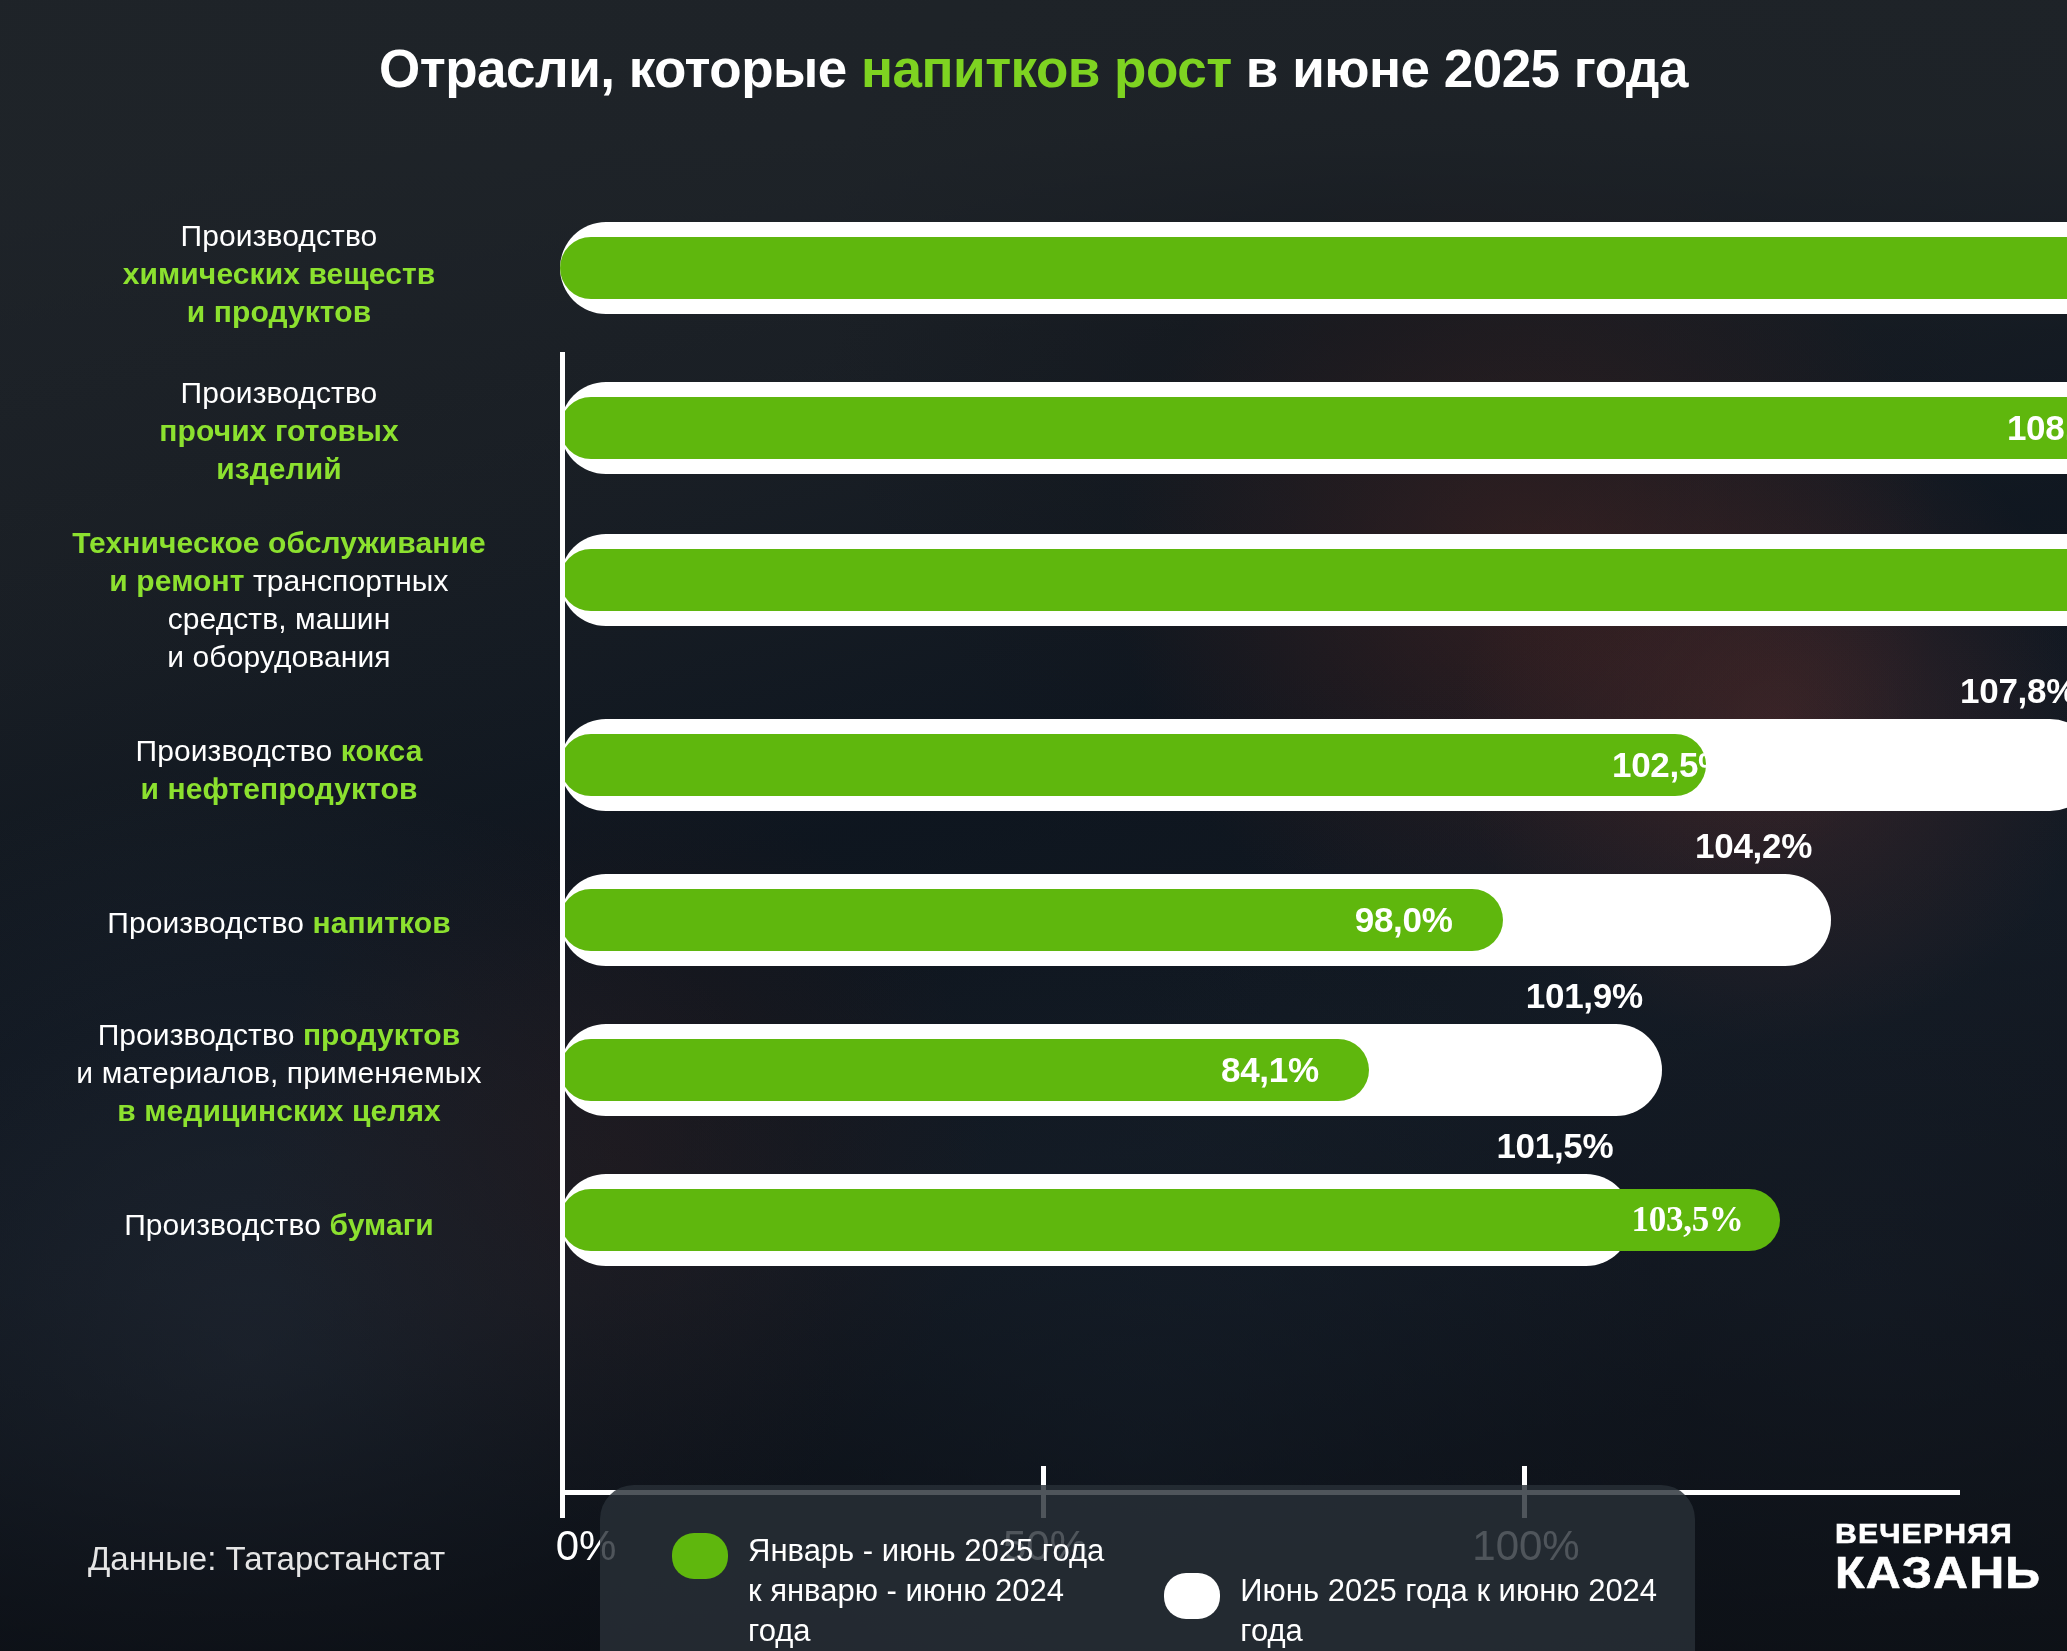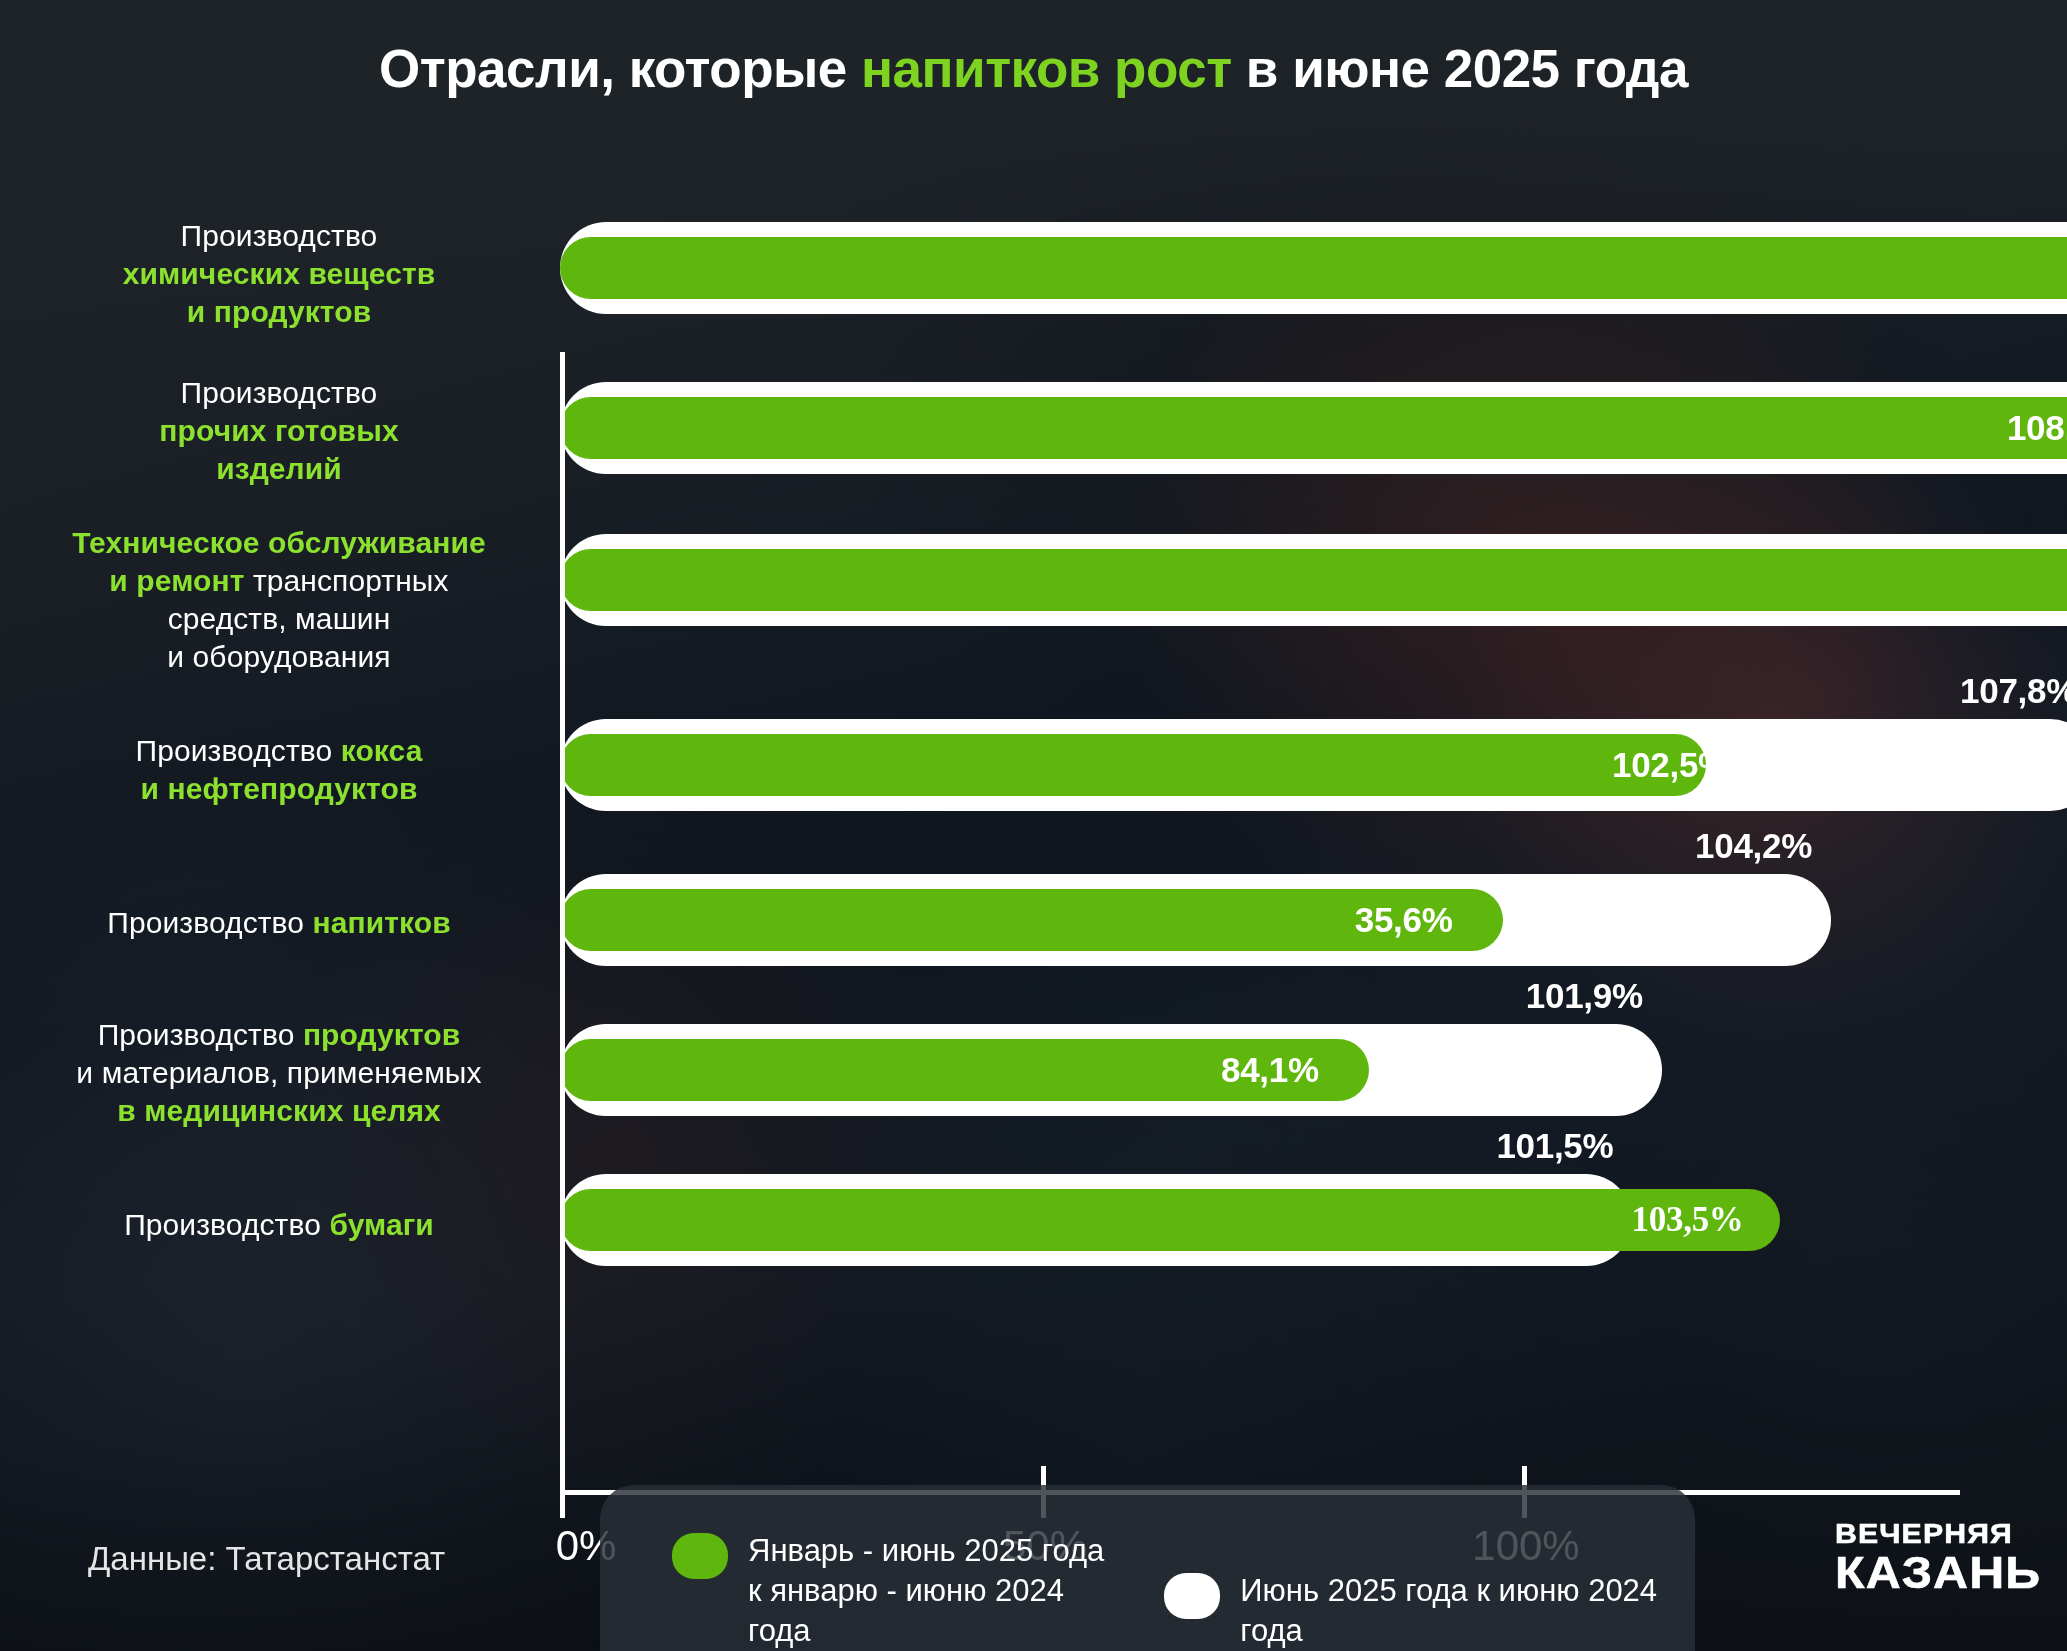--- a/index.html
+++ b/index.html
@@ -207,21 +207,21 @@
           <div class="val-white" style="left: 1400.08px; top: -4px;">107,8%</div>
           <div class="val-green" style="left: 1052px; top: 70px;">102,5%</div>
         </div>
       </div>
       <div class="row" style="top: 660px; height: 146px;">
         <div class="cat-label" style="top: 74px;">Производство <b>напитков</b></div>
         <div class="bars">
           <div class="bar-white" style="width: 1271.12px; top: 44px;"></div>
           <div class="bar-green" style="width: 942.76px; top: 59px;"></div>
           <div class="val-white" style="left: 1135.12px; top: -4px;">104,2%</div>
-          <div class="val-green" style="left: 794.76px; top: 70px;">35,6%</div>
+          <div class="val-green" style="left: 794.76px; top: 70px;">98,0%</div>
         </div>
       </div>
       <div class="row" style="top: 810px; height: 146px;">
         <div class="cat-label" style="top: 36px;">Производство <b>продуктов</b><br>и материалов, применяемых<br><b>в медицинских целях</b></div>
         <div class="bars">
           <div class="bar-white" style="width: 1101.84px; top: 44px;"></div>
           <div class="bar-green" style="width: 809.042px; top: 59px;"></div>
           <div class="val-white" style="left: 965.84px; top: -4px;">101,9%</div>
           <div class="val-green" style="left: 661.042px; top: 70px;">84,1%</div>
         </div>

